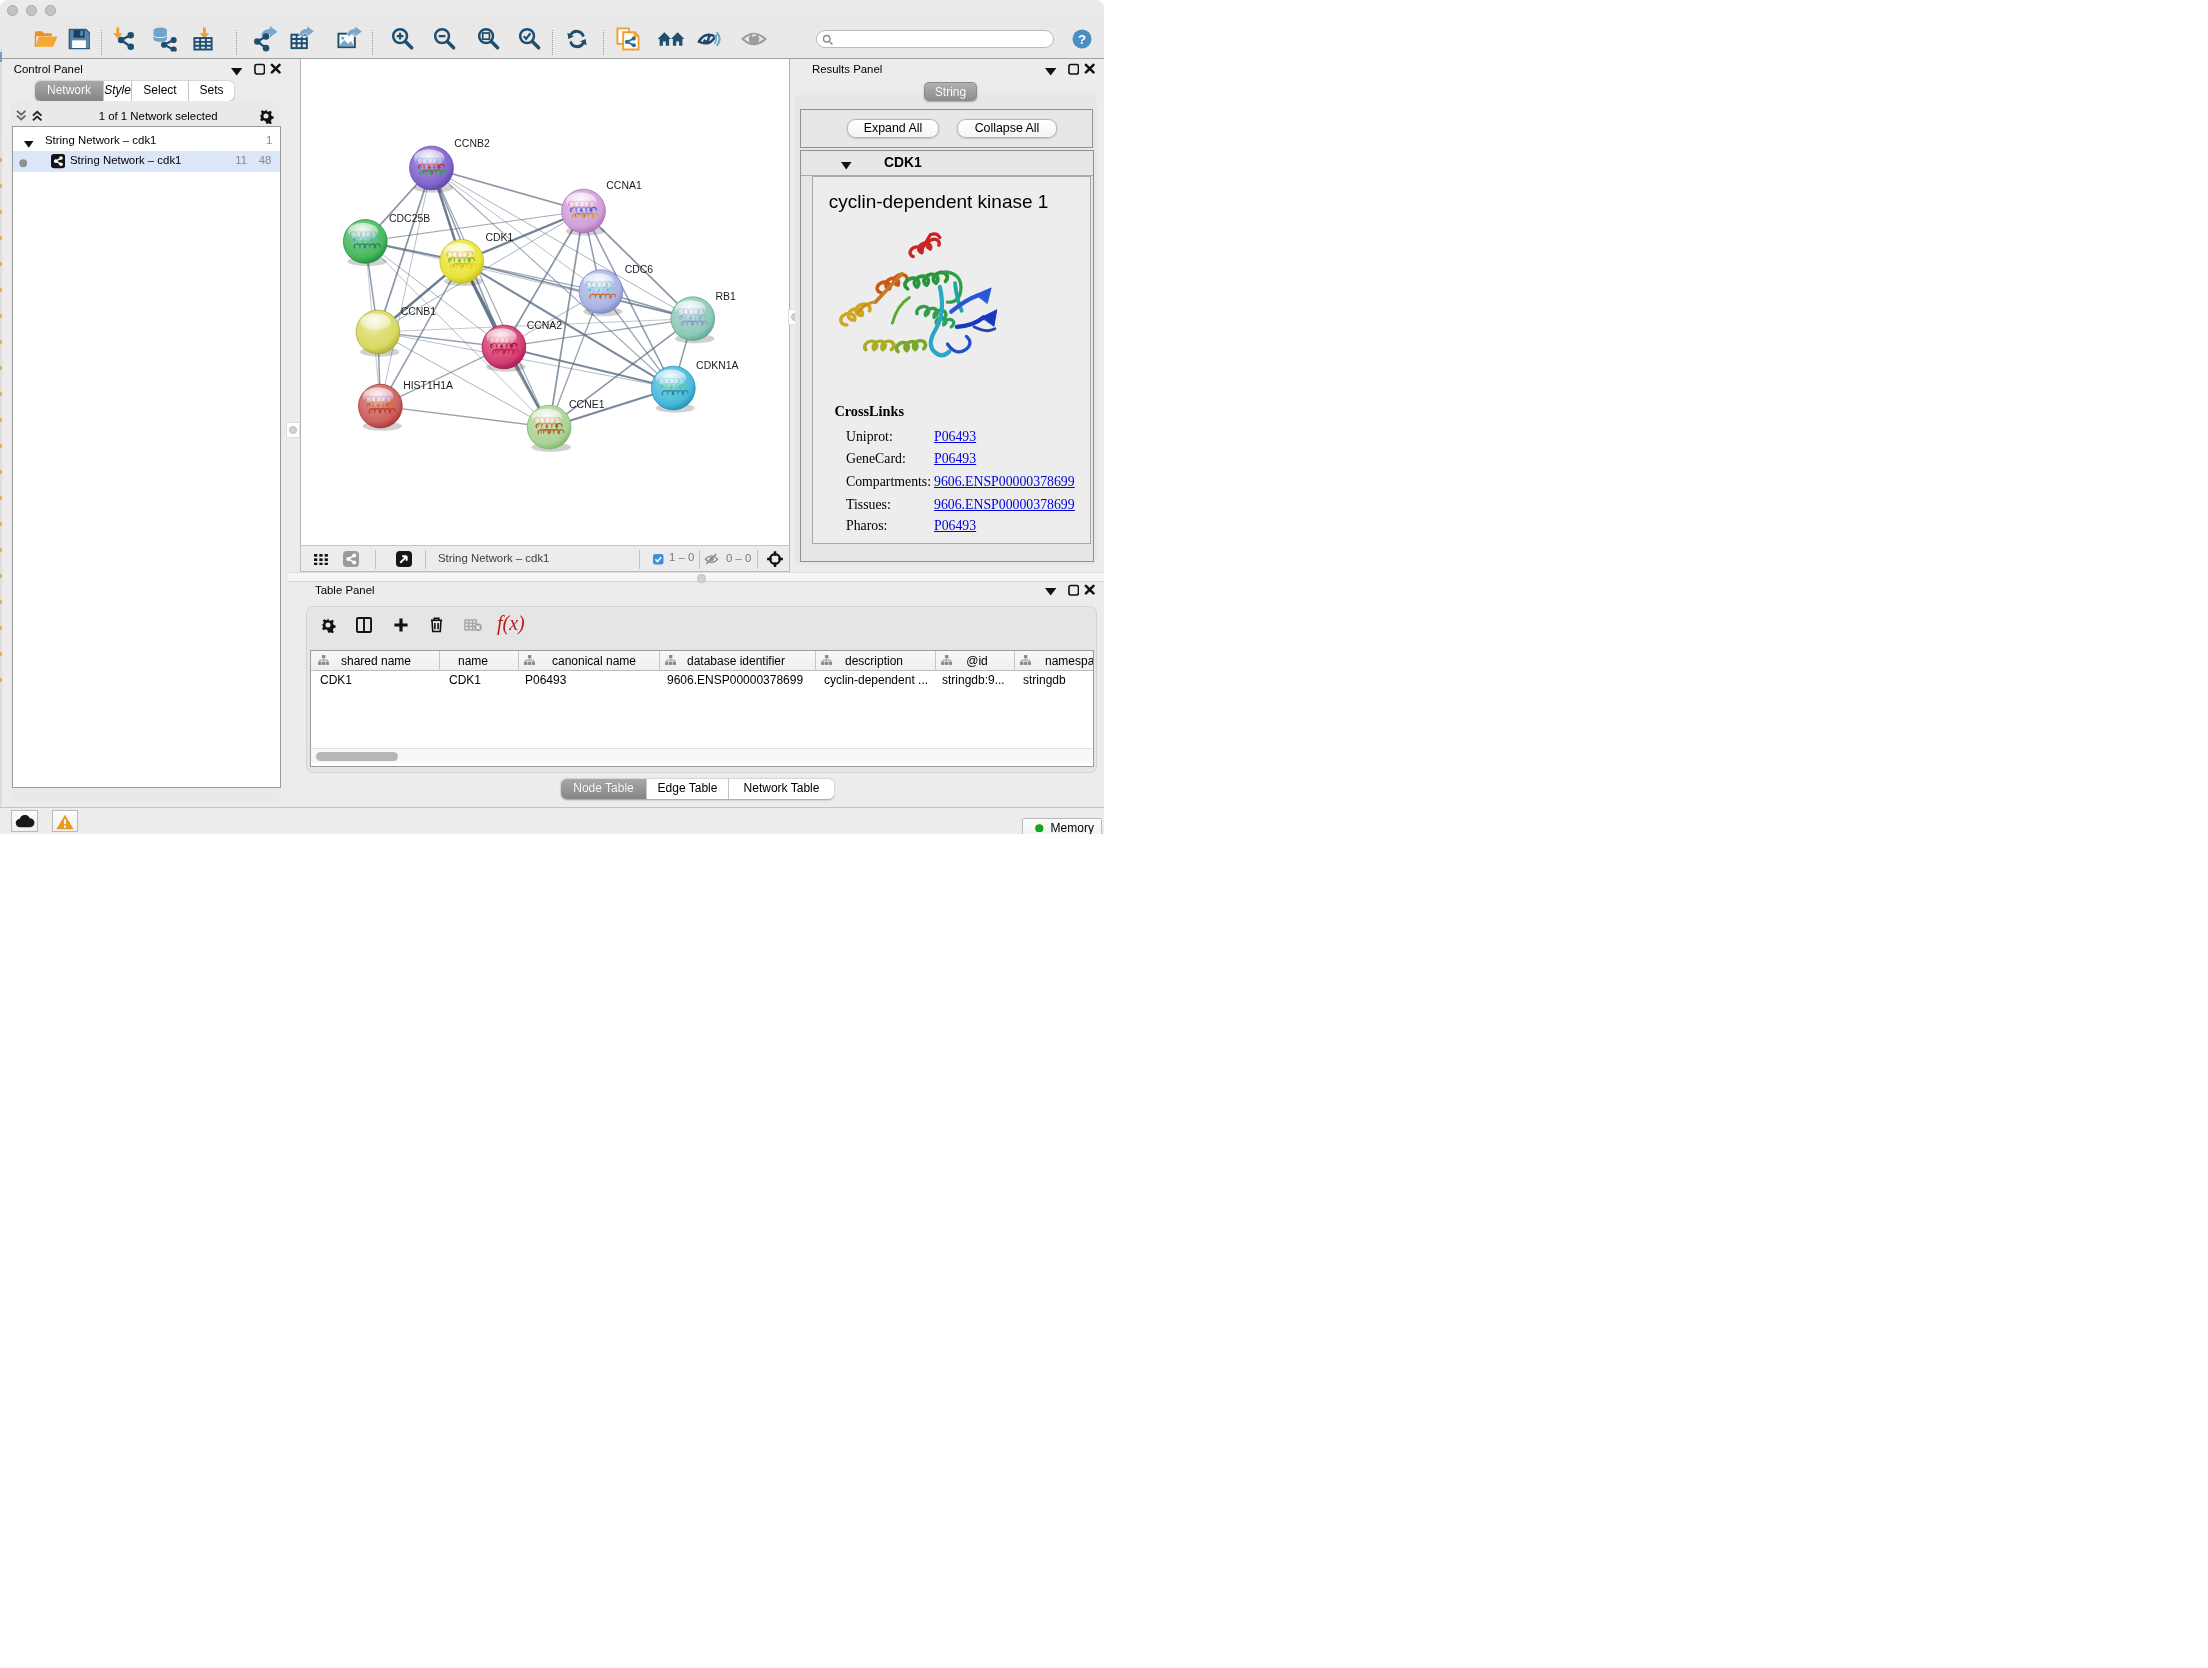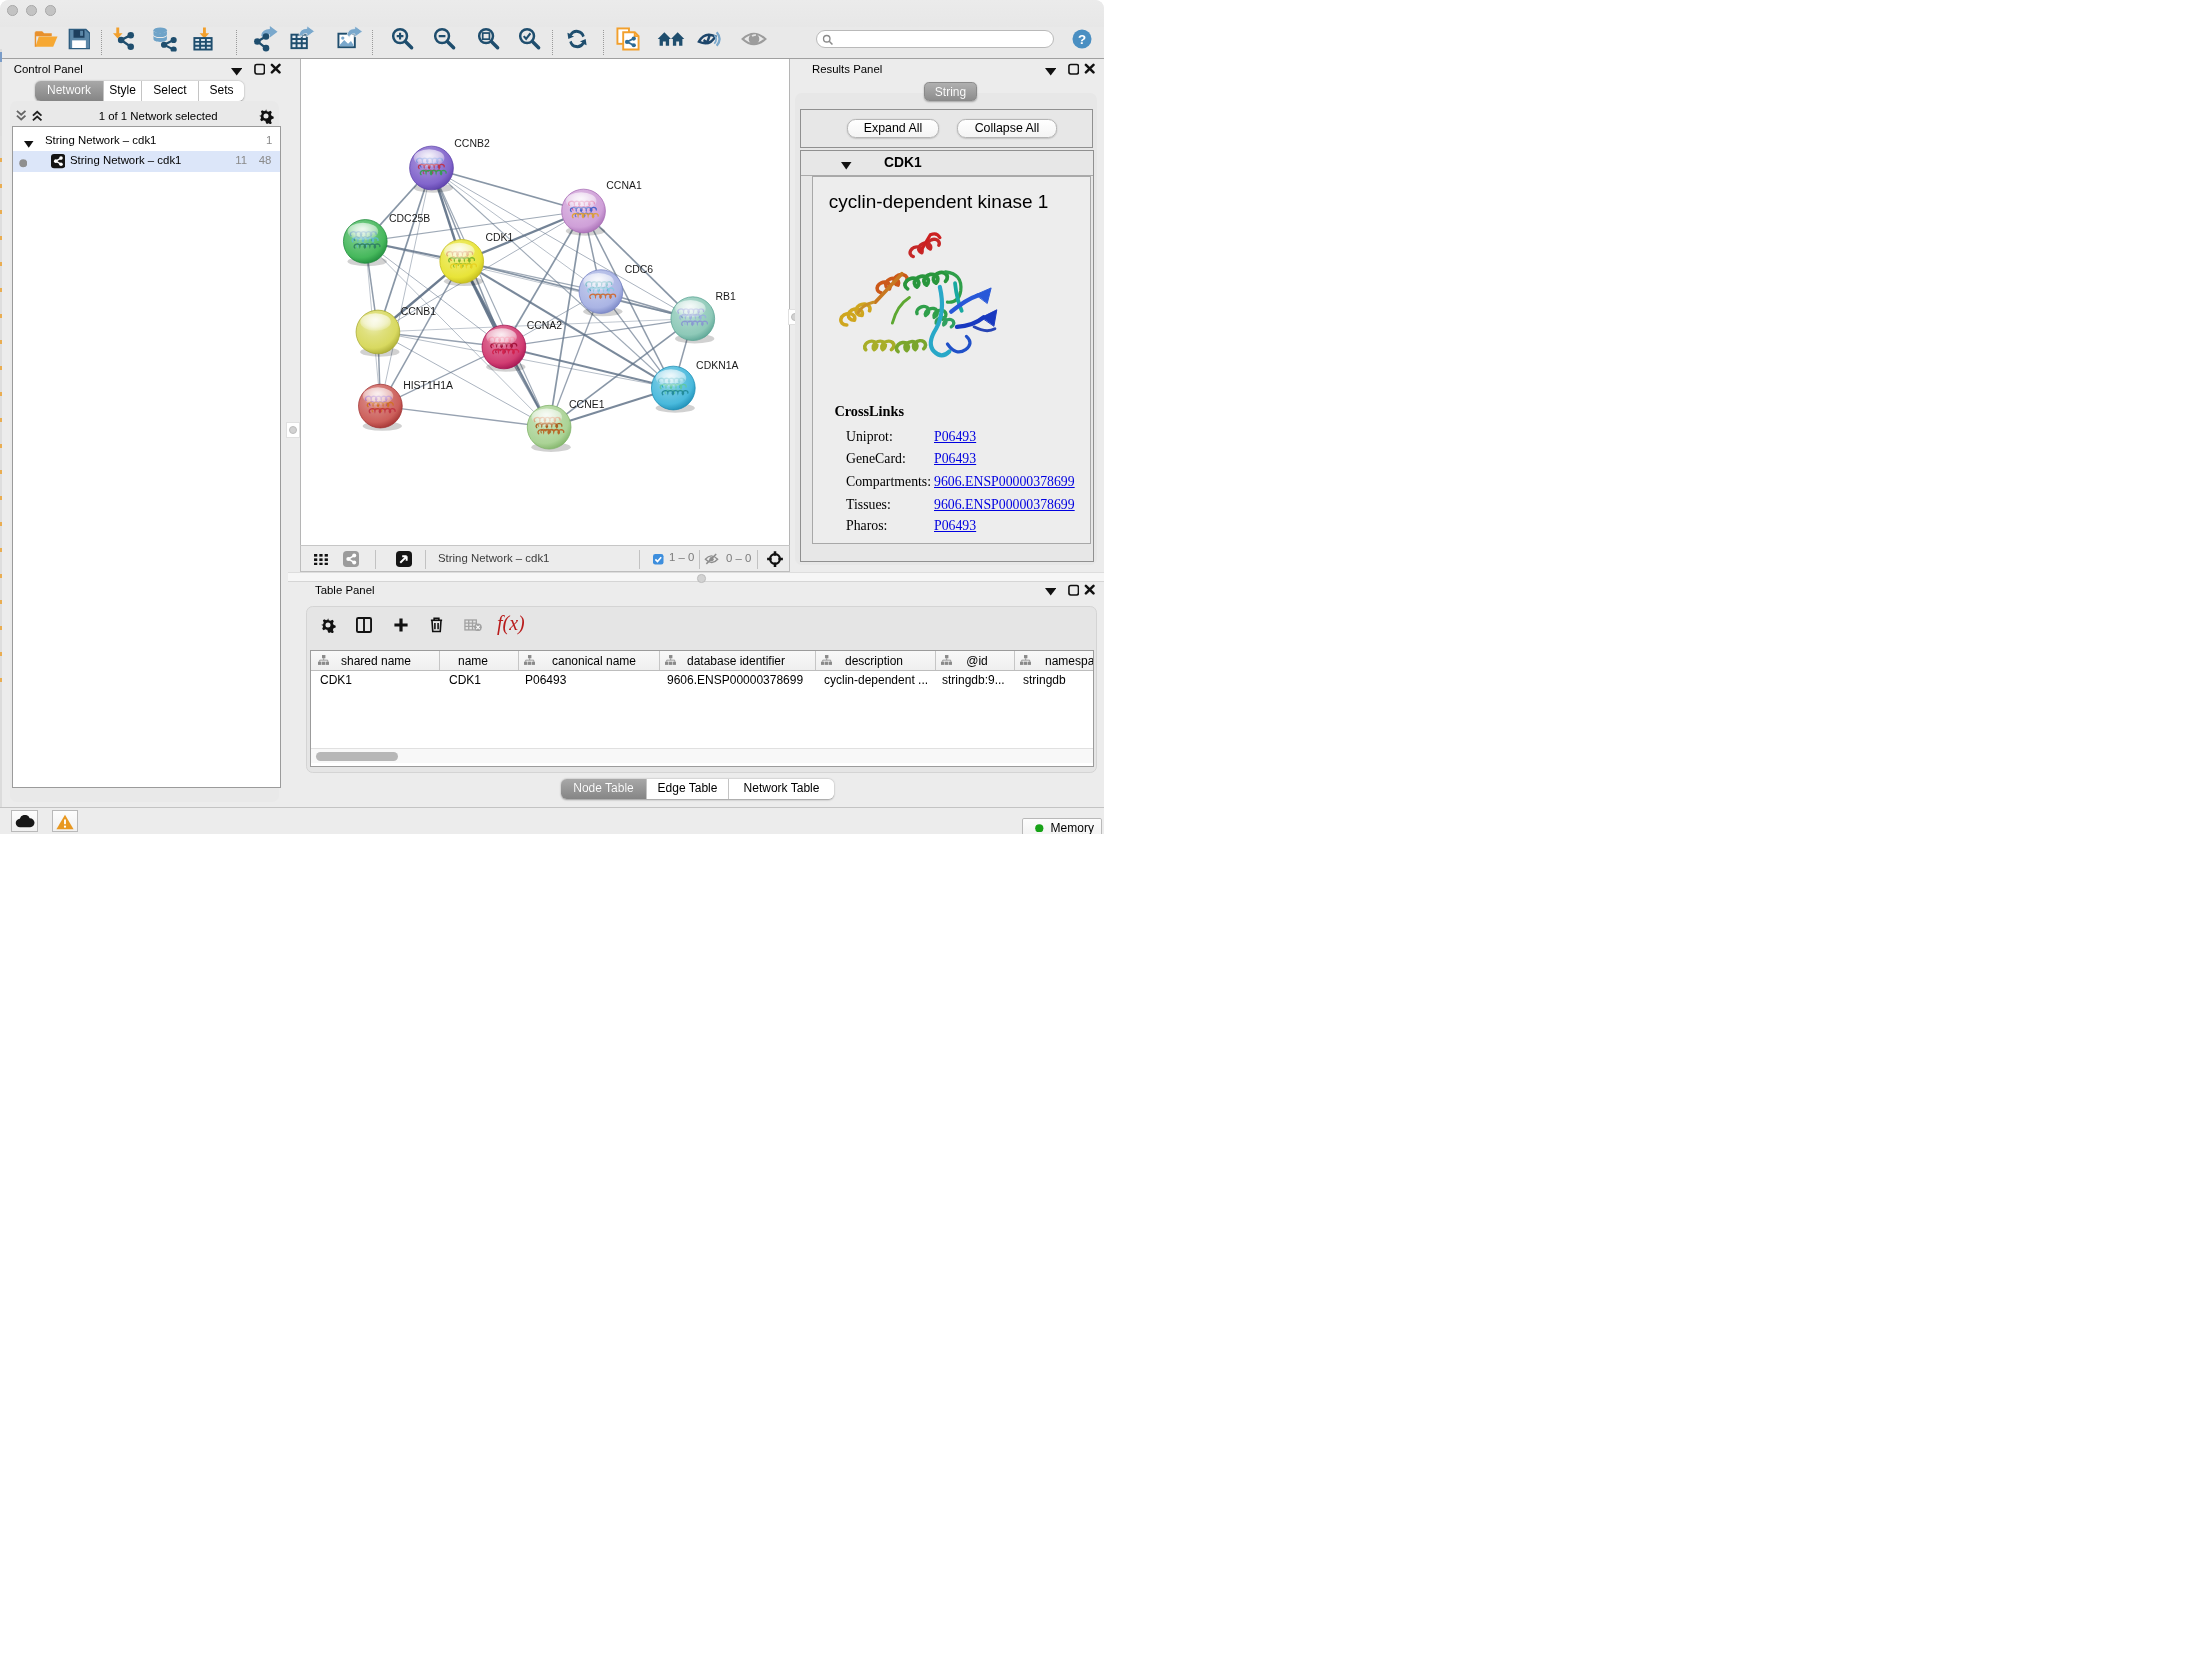--- a/index.html
+++ b/index.html
@@ -258,21 +258,21 @@
           <path d="M0 0 h12 l-6 8 z" fill="#111"></path>
         </svg></span>
     <span class="ph-btn" style="left:254px; top:63px;"><svg width="11.4" height="12.4" viewBox="0 0 12 13">
           <rect x="1" y="1.5" width="10" height="10" rx="2" fill="none" stroke="#111" stroke-width="1.7"></rect>
         </svg></span>
     <span class="ph-btn" style="left:270px; top:63px;"><svg width="11.4" height="11.4" viewBox="0 0 12 12">
           <path d="M2 2 L10 10 M10 2 L2 10" stroke="#111" stroke-width="2.6" stroke-linecap="round"></path>
         </svg></span>
     <div class="cp-tabs" style="left:35px; top:81px;">
       <span class="seg sel" style="width:69px;">Network</span>
-      <span class="seg" style="width:38px;">Style</span>
+      <span class="seg" style="width:28px;font-style:italic;">Style</span>
       <span class="seg" style="width:57px;">Select</span>
       <span class="seg" style="width:45px;">Sets</span>
     </div>
     <div class="cp-inner"></div>
     <div class="cp-toolbar">
       <span class="ph-btn" style="left:3.8px; top:2.4px;"><svg width="12.4" height="13.3" viewBox="0 0 13 14">
             <g fill="none" stroke="#666" stroke-width="2">
               <path d="M2 2 l4.5 4 L11 2"></path>
               <path d="M2 7 l4.5 4 L11 7"></path>
             </g>

